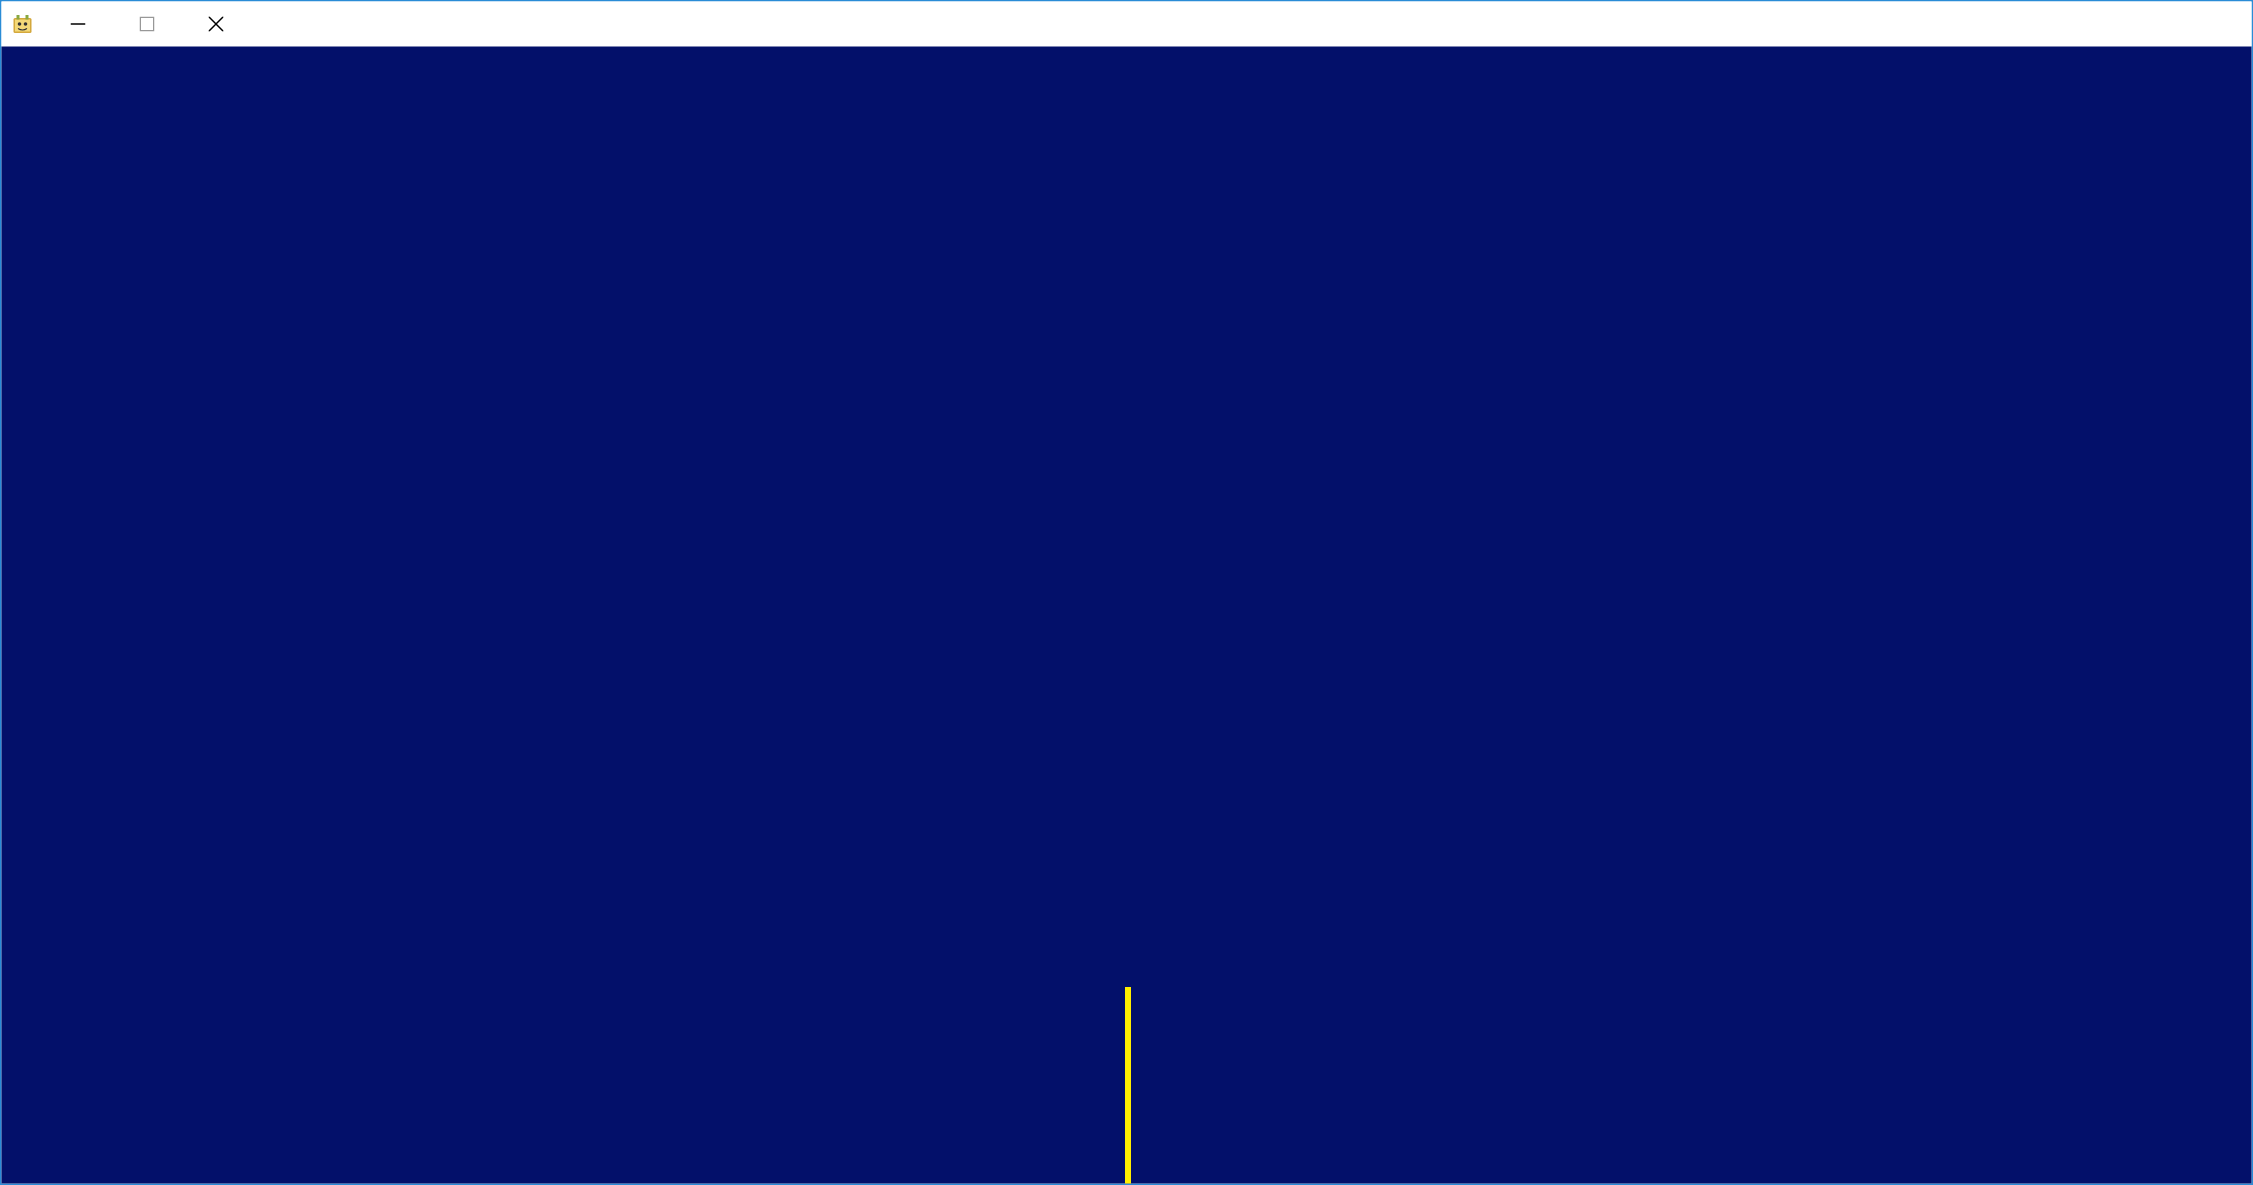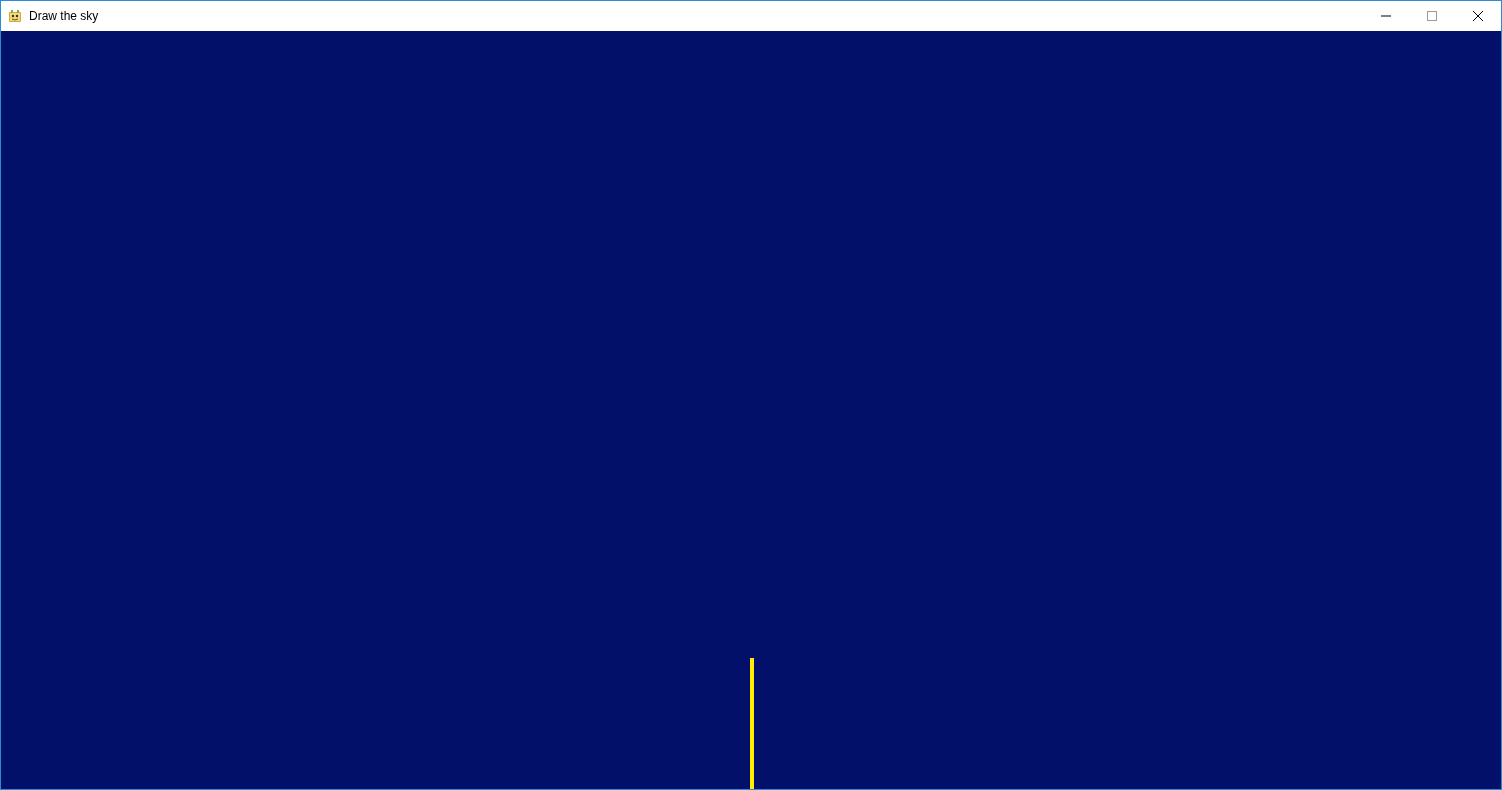--- a/index.html
+++ b/index.html
@@ -80,21 +80,20 @@
       <svg viewBox="0 0 16 16">
         <rect x="2" y="4" width="12" height="10" fill="#d4a83c" rx="1"></rect>
         <rect x="3" y="5" width="10" height="8" fill="#f4d978"></rect>
         <circle cx="6" cy="8" r="1.2" fill="#333"></circle>
         <circle cx="10" cy="8" r="1.2" fill="#333"></circle>
         <path d="M5 11 Q8 13 11 11" stroke="#333" stroke-width="0.8" fill="none"></path>
         <rect x="4" y="2" width="2" height="3" fill="#8aa840"></rect>
         <rect x="10" y="2" width="2" height="3" fill="#8aa840"></rect>
       </svg>
     </div>
-    <div class="titlebar-title">Draw the sky</div>
     <div class="window-controls">
       <div class="window-control" title="Minimize">
         <svg viewBox="0 0 10 10">
           <line x1="0" y1="5" x2="10" y2="5" stroke="#000" stroke-width="1"></line>
         </svg>
       </div>
       <div class="window-control maximize-disabled" title="Maximize">
         <svg viewBox="0 0 10 10">
           <rect x="0.5" y="0.5" width="9" height="9" stroke="#000" stroke-width="1" fill="none"></rect>
         </svg>

